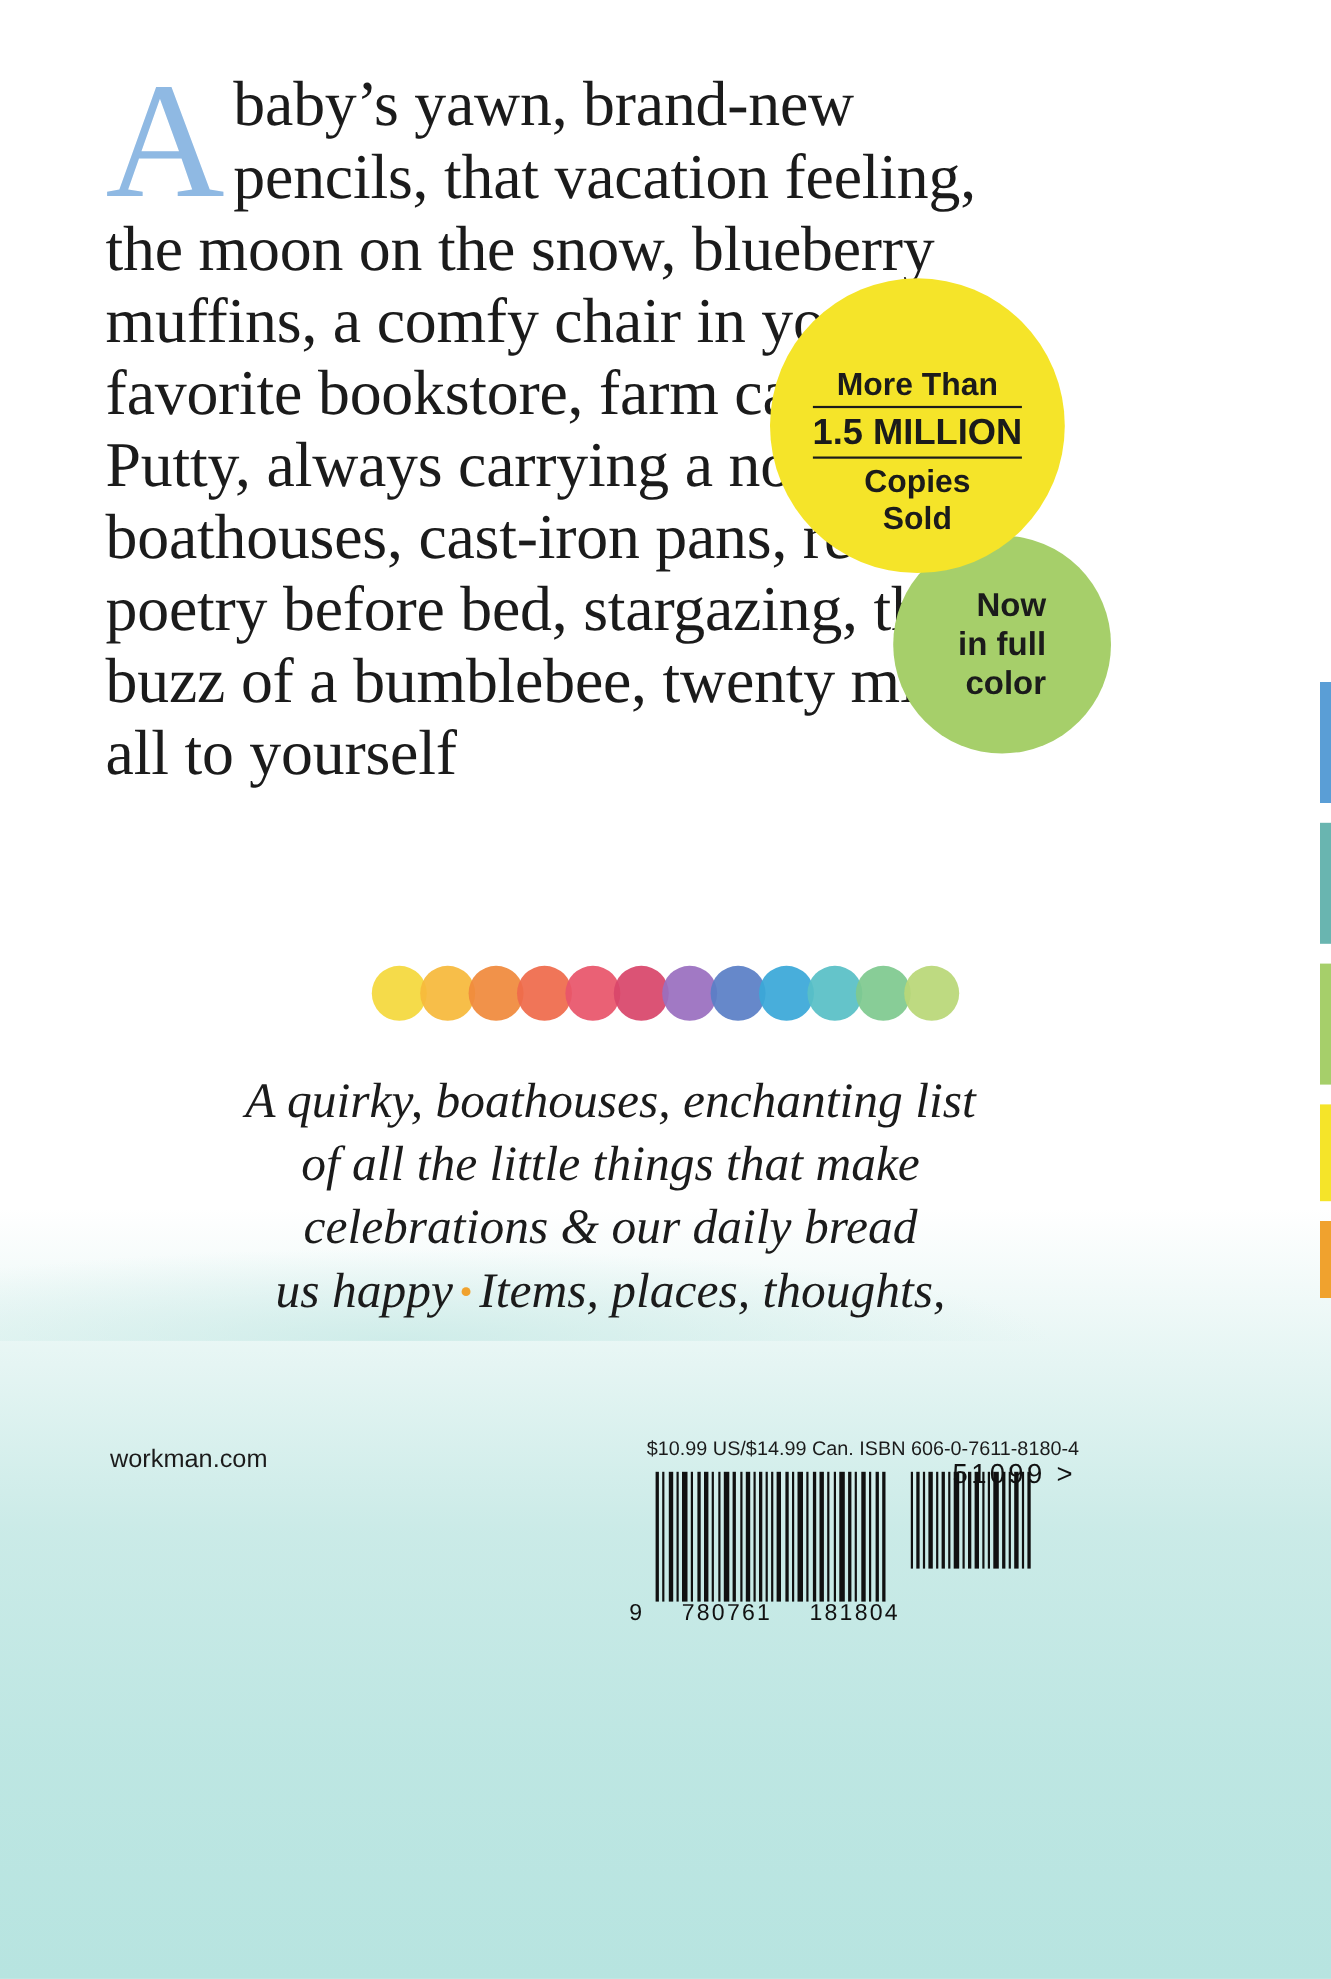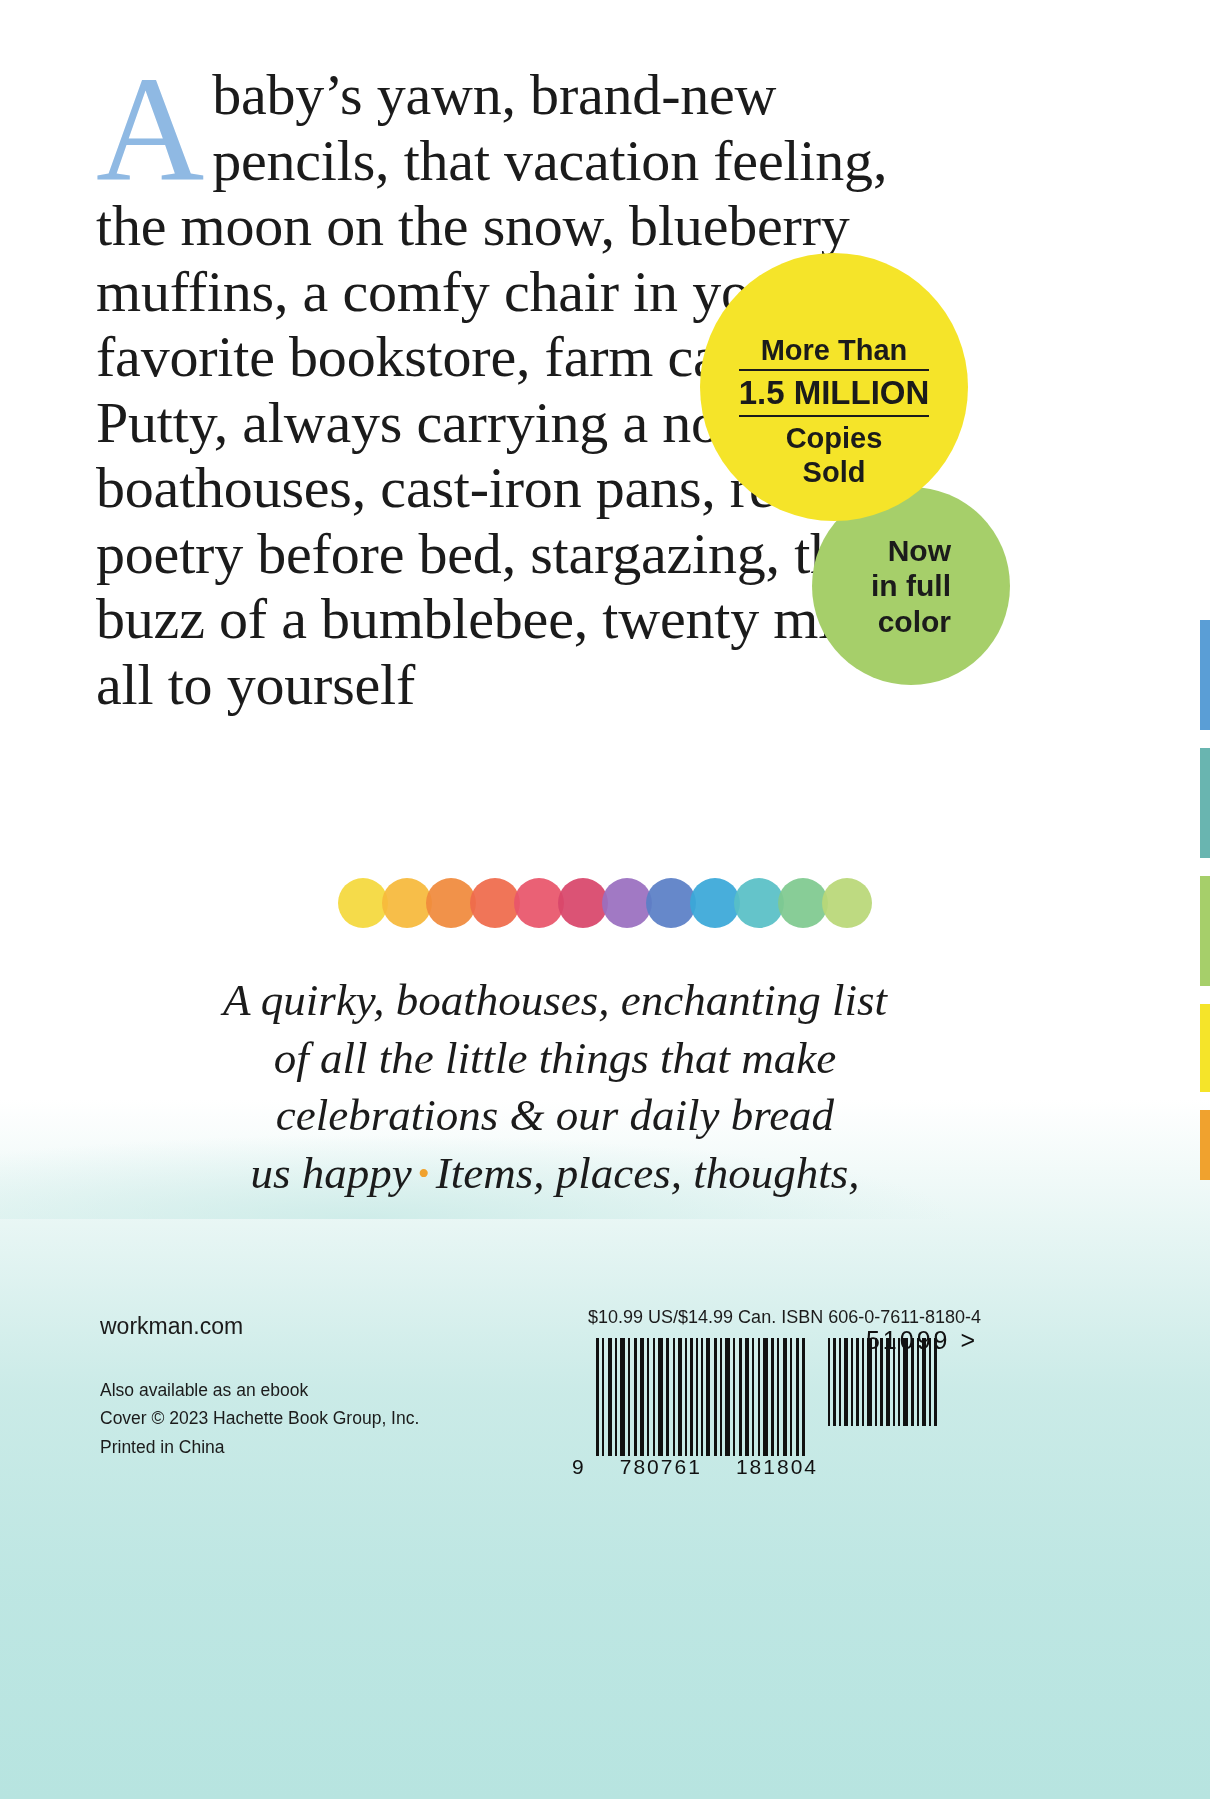--- a/index.html
+++ b/index.html
@@ -306,25 +306,20 @@
     <div>A quirky, boathouses, enchanting list</div>
     <div>of all the little things that make</div>
     <div>celebrations &amp; our daily bread</div>
     <div>
       <span>us happy</span><span class="bullet">•</span><span>Items, places, thoughts,</span>
     </div>
   </div>
 
   <div class="publisher">
     <div class="pub-url">workman.com</div>
-    <div class="pub-fine">
-      <div>Also available as an ebook</div>
-      <div>Cover © 2023 Hachette Book Group, Inc.</div>
-      <div>Printed in China</div>
-    </div>
   </div>
 
   <div class="price-line">$10.99 US/$14.99 Can.  ISBN 606-0-7611-8180-4</div>
 
   <div class="barcode-main">
     <div class="bar" style="left:0px;width:3px;"></div>
     <div class="bar" style="left:6px;width:2px;"></div>
     <div class="bar" style="left:12px;width:4px;"></div>
     <div class="bar" style="left:19px;width:2px;"></div>
     <div class="bar" style="left:24px;width:5px;"></div>

